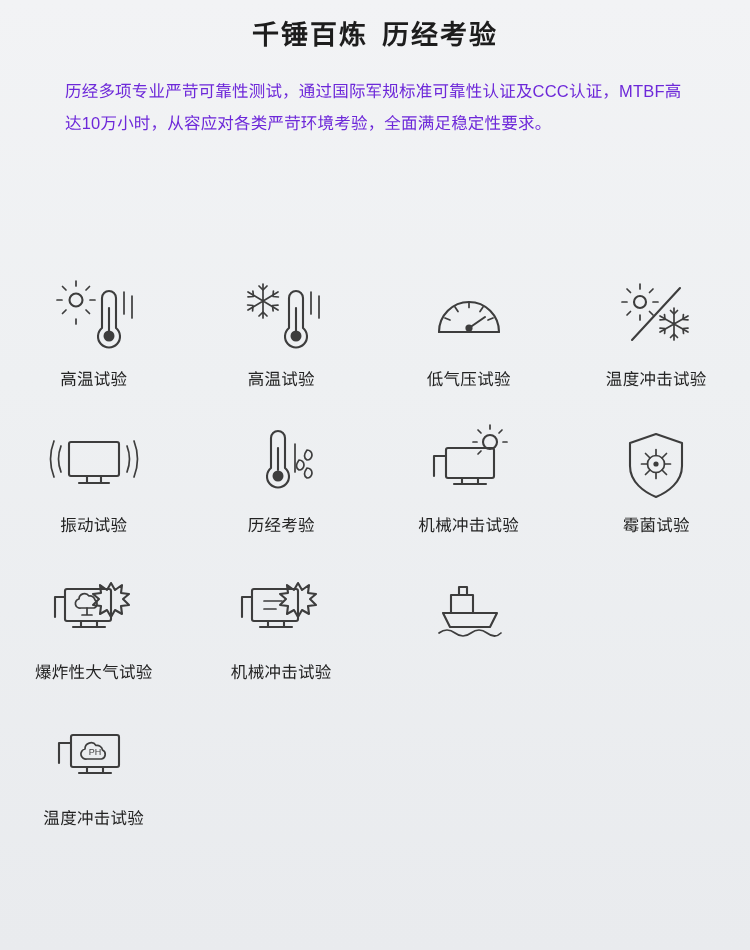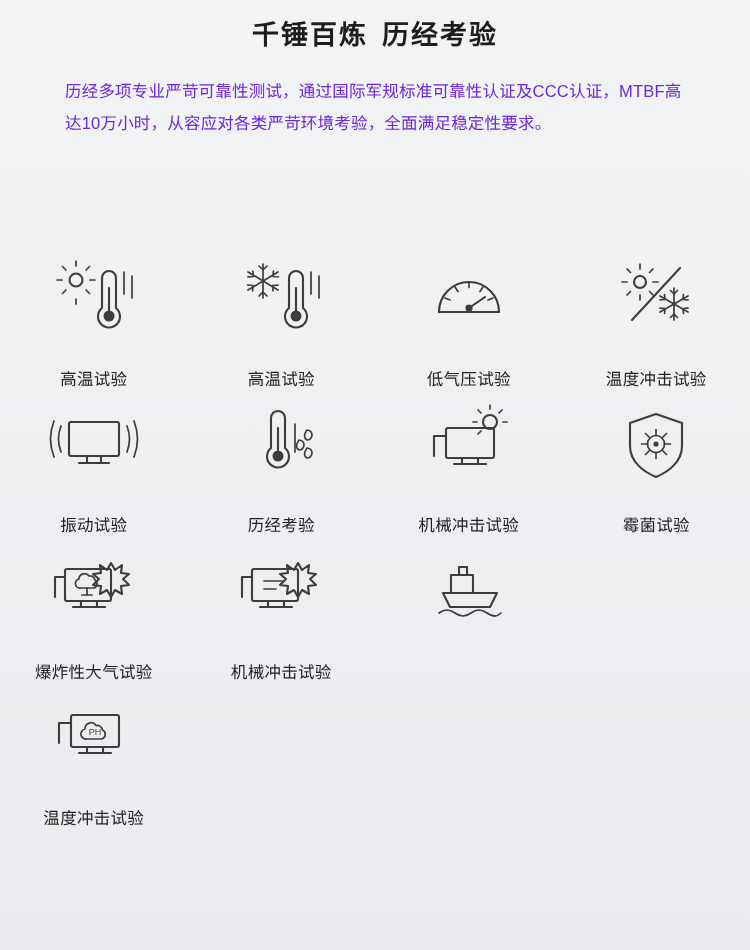--- a/index.html
+++ b/index.html
@@ -56,21 +56,21 @@
   .cell {
     width: 187.5px;
     display: flex;
     flex-direction: column;
     align-items: center;
     justify-content: flex-start;
   }
   .icon-box {
     height: 108px;
     display: flex;
-    align-items: flex-start;
+    align-items: flex-end;
     justify-content: center;
   }
   .cell-label {
     font-size: 16.5px;
     color: #232323;
     text-align: center;
     line-height: 1.35;
     letter-spacing: 0.3px;
     margin-top: 2px;
   }

